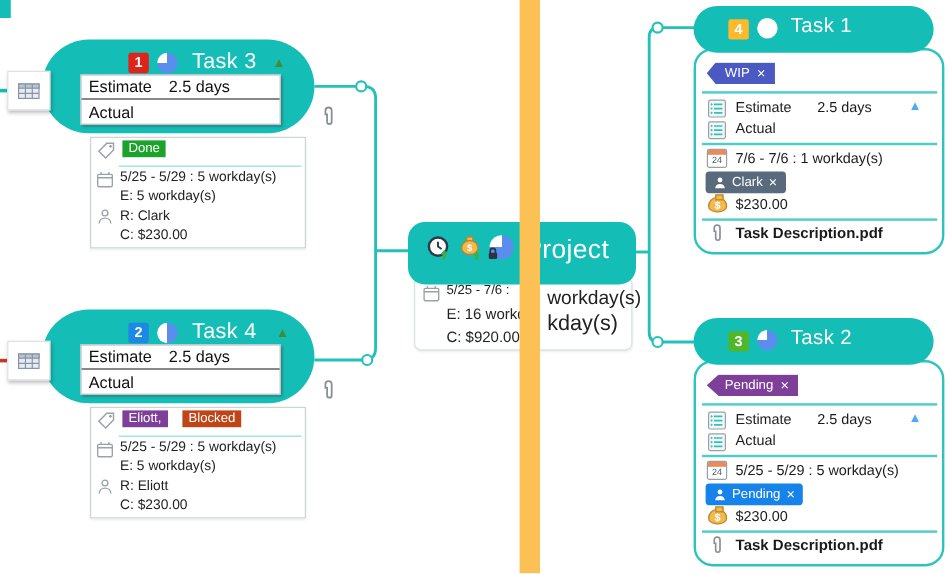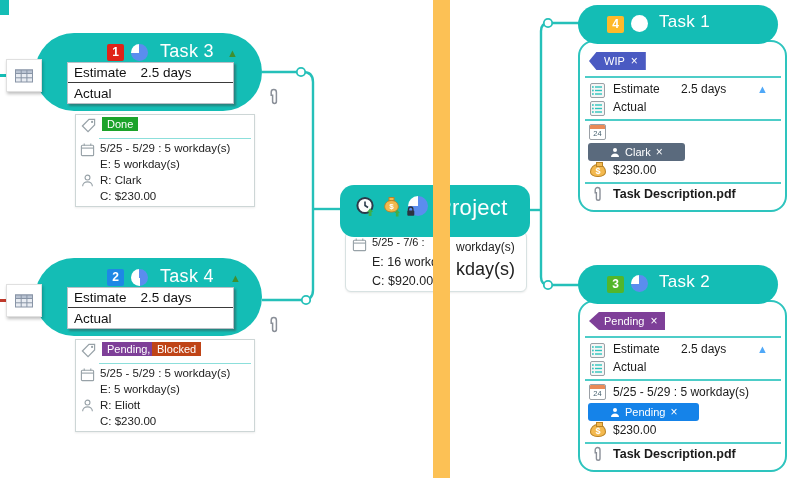--- a/index.html
+++ b/index.html
@@ -29,21 +29,21 @@
           z-index:2;font-size:11.5px;color:#222}
   .card-r{position:absolute;background:#fff;border:2px solid var(--divider_teal);border-radius:16px;z-index:2}
   .tag-rect{display:inline-block;padding:1px 5px;color:#fff;font-size:11px;white-space:nowrap}
   .tag-rect.done{background:var(--tag_done)} .tag-rect.pending{background:var(--tag_pending)}
   .tag-rect.blocked{background:var(--tag_blocked)}
   .tag-arrow{position:absolute;display:flex;align-items:center;gap:6px;height:18px;color:#fff;font-size:11px;
              padding:0 8px 0 15px;z-index:3;white-space:nowrap;
              clip-path:polygon(13% 0,100% 0,100% 100%,13% 100%,0 50%)}
   .tag-arrow.wip{background:var(--tag_wip)} .tag-arrow.pending{background:var(--tag_pending)}
   .chip{position:absolute;display:flex;align-items:center;gap:5px;height:18px;border-radius:3px;
-        padding:0 22px;color:#fff;font-size:11px;z-index:3;white-space:nowrap}
+        padding:0 7px;color:#fff;font-size:11px;z-index:3;white-space:nowrap}
   .chip.clark{background:var(--chip_clark)} .chip.eliott{background:var(--chip_eliott)}
   .close-x{font-size:12px;line-height:1;cursor:pointer}
   .divider{position:absolute;height:2px;background:var(--divider_teal);opacity:.85;z-index:3}
   .divider.thin{height:1px;opacity:.55}
   .rtext{position:absolute;font-size:12px;color:#1b1b1b;z-index:3;white-space:nowrap}
   .ltext{position:absolute;font-size:11.5px;color:#222;z-index:3;white-space:nowrap}
   .blue-tri{position:absolute;font-size:11px;color:#4fa8f8;z-index:3;cursor:pointer}
   .side-btn{position:absolute;width:36px;height:33px;background:#fff;border:1px solid #e0e0e0;
             box-shadow:1px 2px 3px rgba(0,0,0,.25);z-index:5;display:flex;align-items:center;justify-content:center}
   .bar{position:absolute;left:433px;top:0;width:17px;height:478px;background:var(--orange_bar);z-index:60}
@@ -158,21 +158,21 @@
       </div>
     <div class="est-row">
         <span>Actual</span>
       </div>
   </div>
   <div class="card-l" style="left:75px;top:339px;width:180px;height:93px"></div>
   <svg class="icon" style="left:81px;top:343px" width="15" height="15" viewBox="0 0 16 16">
     <path d="M1.5 8.5 L8.5 1.5 H14.5 V7.5 L7.5 14.5 Z" fill="none" stroke="#98a2a8" stroke-width="1.3"></path>
     <circle cx="11.8" cy="4.2" r="1.2" fill="#98a2a8"></circle>
   </svg>
-  <span class="tag-rect pending abs" style="left:102px;top:342px;z-index:3">Pending,</span>
+  <span class="tag-rect pending abs" style="left:102px;top:342px;z-index:3">Eliott,</span>
   <span class="tag-rect blocked abs" style="left:152px;top:342px;z-index:3">Blocked</span>
   <div class="divider thin" style="left:99px;top:363px;width:152px"></div>
   <svg class="icon" style="left:80px;top:367px" width="15" height="15" viewBox="0 0 16 16">
     <rect x="1.5" y="3.5" width="13" height="11" rx="1" fill="none" stroke="#98a2a8" stroke-width="1.2"></rect>
     <line x1="1.5" y1="6.5" x2="14.5" y2="6.5" stroke="#98a2a8" stroke-width="1.2"></line>
     <line x1="4.5" y1="1.5" x2="4.5" y2="4" stroke="#98a2a8" stroke-width="1.2"></line>
       <line x1="11.5" y1="1.5" x2="11.5" y2="4" stroke="#98a2a8" stroke-width="1.2"></line>
   </svg>
   <div class="ltext" style="left:100px;top:367px">5/25 - 5/29 : 5 workday(s)</div>
   <div class="ltext" style="left:100px;top:383px">E: 5 workday(s)</div>
@@ -208,21 +208,21 @@
   <div class="card-l" style="left:345px;top:231px;width:182px;height:61px;border-color:#d8e2e2;border-radius:6px"></div>
   <svg class="icon" style="left:352px;top:237px" width="15" height="15" viewBox="0 0 16 16">
     <rect x="1.5" y="3.5" width="13" height="11" rx="1" fill="none" stroke="#98a2a8" stroke-width="1.2"></rect>
     <line x1="1.5" y1="6.5" x2="14.5" y2="6.5" stroke="#98a2a8" stroke-width="1.2"></line>
     <line x1="4.5" y1="1.5" x2="4.5" y2="4" stroke="#98a2a8" stroke-width="1.2"></line>
       <line x1="11.5" y1="1.5" x2="11.5" y2="4" stroke="#98a2a8" stroke-width="1.2"></line>
   </svg>
   <div class="ltext" style="left:372px;top:236px;font-size:11px">5/25 - 7/6 :</div>
   <div class="ltext" style="left:372px;top:255px;font-size:12.5px">E: 16 workd</div>
   <div class="ltext" style="left:372px;top:274px;font-size:12.5px">C: $920.00</div>
-  <div class="ltext" style="left:456px;top:240px;font-size:12px">workday(s)</div>
+  <div class="ltext" style="left:456px;top:240px;font-size:16px">workday(s)</div>
   <div class="ltext" style="left:456px;top:259px;font-size:18px">kday(s)</div>
 
   <div class="card-r" style="left:578px;top:40px;width:209px;height:172px"></div>
   <div class="pill" style="left:578px;top:5px;width:200px;height:39px;border-radius:20px"></div>
   <div class="badge b4" style="left:607px;top:16px">4</div>
   <div class="pie" style="left: 631px; top: 15px; background: conic-gradient(rgb(91, 141, 238) 0deg, rgb(91, 141, 238) 0%, rgb(255, 255, 255) 0%, rgb(255, 255, 255) 100%);"></div>
   <div class="node-title" style="left:659px;top:12px;font-size:17px">Task 1</div>
   <div class="tag-arrow wip" style="left:589px;top:52px">
     <span>WIP</span>
     <span class="close-x">×</span>
@@ -258,20 +258,21 @@
           <circle cx="0.9" cy="9" r="0.9"></circle>
         </g>
       </svg>
   </div>
   <div class="rtext" style="left:613px;top:100px">Actual</div>
   <div class="divider" style="left:585px;top:119px;width:196px"></div>
   <div class="cal24" style="left:589px;top:124px">
     <div class="strip"></div>
     <span class="num">24</span>
   </div>
+  <div class="rtext" style="left:613px;top:125px">7/6 - 7/6 : 1 workday(s)</div>
   <div class="chip clark" style="left:588px;top:143px">
     <svg width="10" height="10" viewBox="0 0 10 10">
         <circle cx="5" cy="3" r="2" fill="#fff"></circle>
         <path d="M1 10 c0-2.4 1.8-3.6 4-3.6 s4 1.2 4 3.6" fill="#fff"></path>
       </svg>
     <span>Clark</span>
     <span class="close-x">×</span>
   </div>
   <div class="money" style="left:590px;top:164px">
       <span class="d">$</span>

